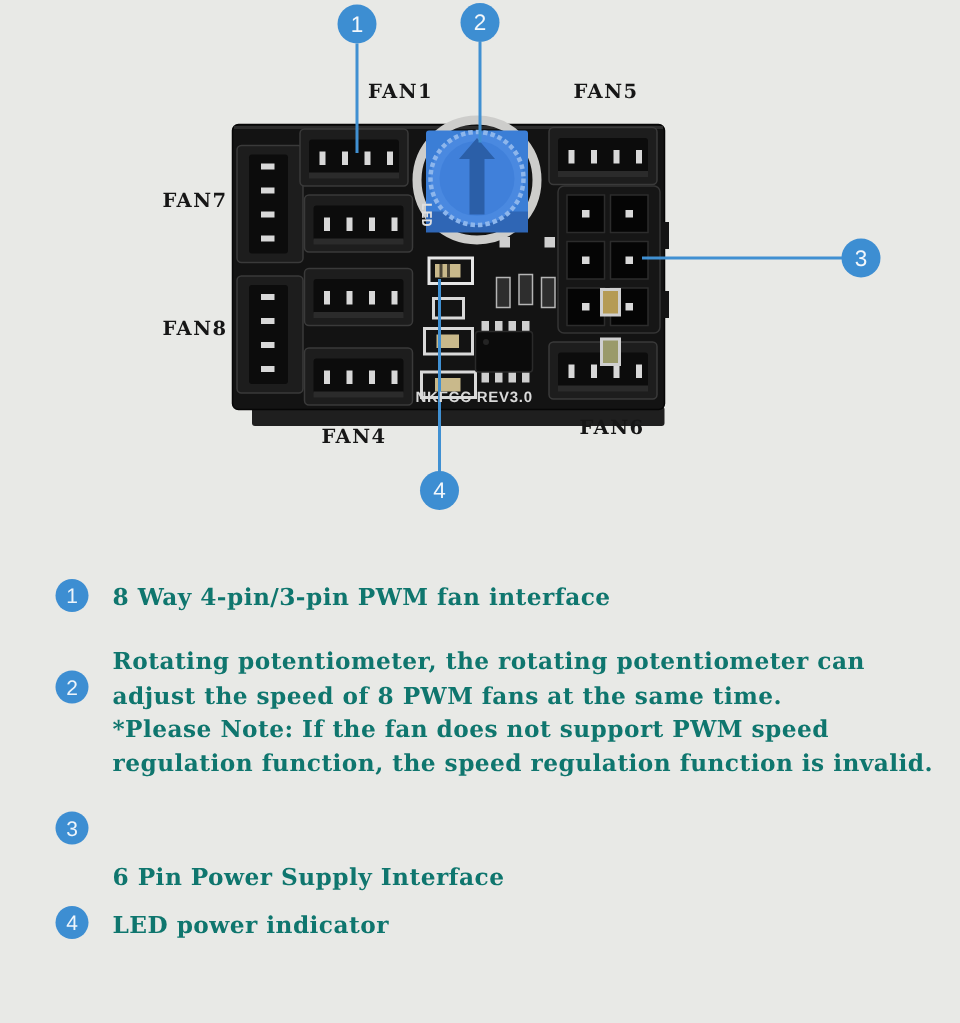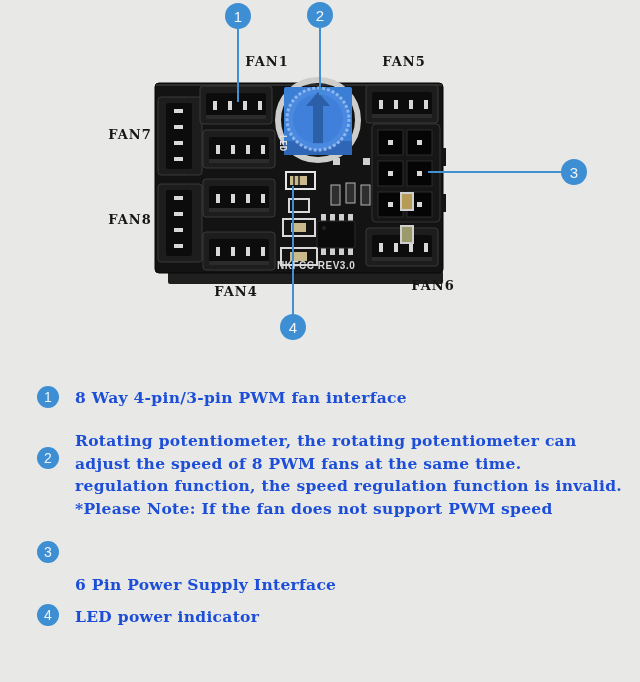--- a/index.html
+++ b/index.html
@@ -70,21 +70,21 @@
     display: flex; align-items: center; justify-content: center;
     line-height: 1;
   }
   .legend-text {
     position: absolute;
     left: 75px;
     font-family: "DejaVu Serif", "Liberation Serif", serif;
     font-weight: 700;
     font-size: 15.5px;
     letter-spacing: 0.3px;
-    color: #1d4ed8;
+    color: #0f766e;
     line-height: 22.5px;
     white-space: nowrap;
   }
 </style>
 </head>
 <body>
 
 <div class="stage">
 
   <svg class="photo-svg" width="640" height="360" viewBox="0 0 640 360">
@@ -203,43 +203,43 @@
       <line x1="428" y1="172" x2="562" y2="172"></line>
       <line x1="293" y1="186" x2="293" y2="315"></line>
     </g>
   </svg>
 
   <div class="fan-label" style="left:239px; top:54px;">FAN1</div>
   <div class="fan-label" style="left:376px; top:54px;">FAN5</div>
   <div class="fan-label" style="left:102px; top:127px;">FAN7</div>
   <div class="fan-label" style="left:102px; top:212px;">FAN8</div>
   <div class="fan-label" style="left:208px; top:284px;">FAN4</div>
-  <div class="fan-label" style="left:380px; top:278px;margin-left:25px;">FAN6</div>
+  <div class="fan-label" style="left:380px; top:278px;">FAN6</div>
 
   <div class="silkscreen">NKFCC REV3.0</div>
   <div class="led-silk">LED</div>
 
   <div class="callout" style="left:225px; top:3px;">1</div>
   <div class="callout" style="left:307px; top:2px;">2</div>
   <div class="callout" style="left:561px; top:159px;">3</div>
   <div class="callout" style="left:280px; top:314px;">4</div>
 
   <div>
 
     <div class="legend-circle" style="left:37px; top:386px;">1</div>
     <div class="legend-text" style="top:387px;">
       <div>8 Way 4-pin/3-pin PWM fan interface</div>
     </div>
 
     <div class="legend-circle" style="left:37px; top:447px;">2</div>
     <div class="legend-text" style="top:430px;">
       <div>Rotating potentiometer, the rotating potentiometer can</div>
       <div>adjust the speed of 8 PWM fans at the same time.</div>
+      <div>*Please Note: If the fan does not support PWM speed</div>
       <div>regulation function, the speed regulation function is invalid.</div>
-      <div>*Please Note: If the fan does not support PWM speed</div>
     </div>
 
     <div class="legend-circle" style="left:37px; top:541px;">3</div>
     <div class="legend-text" style="top:543px;margin-top:31px;">
       <div>6 Pin Power Supply Interface</div>
     </div>
 
     <div class="legend-circle" style="left:37px; top:604px;">4</div>
     <div class="legend-text" style="top:606px;">
       <div>LED power indicator</div>

